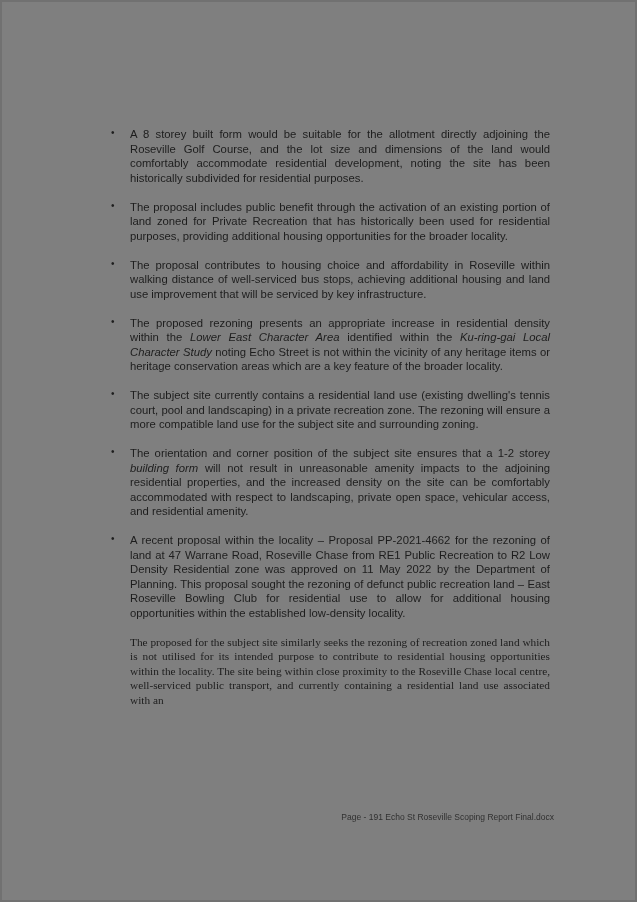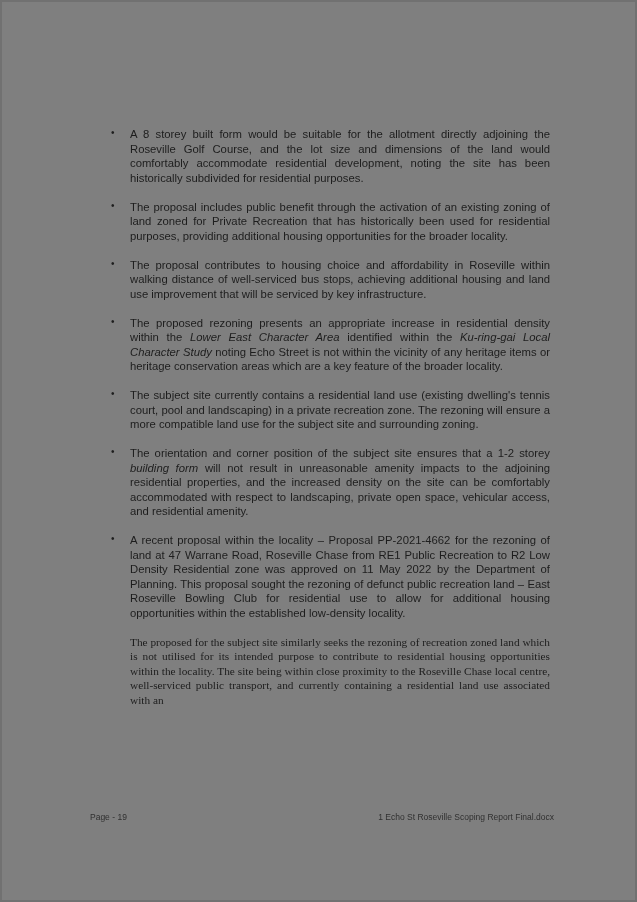--- a/index.html
+++ b/index.html
@@ -46,37 +46,36 @@
     text-align: justify;
     font-family: Liberation Serif, serif;
   }
   em { font-style: italic; }
   .footer {
     position: absolute;
     left: 90px;
     top: 812px;
     width: 464px;
     display: flex;
-    justify-content: space-between;
+    justify-content: flex-end;
     align-items: baseline;
     font-size: 8.5px;
     line-height: 10px;
     color: #303030;
-    gap: 40px;
   }
 </style>
 </head>
 <body>
 
 <div class="page">
 
   <div class="content">
     <ul class="bullets">
         <li><span class="bullet-marker">•</span><span><span>A 8 storey built form would be suitable for the allotment directly adjoining the Roseville Golf Course, and the lot size and dimensions of the land would comfortably accommodate residential development, noting the site has been historically subdivided for residential purposes.</span></span></li>
-        <li><span class="bullet-marker">•</span><span><span>The proposal includes public benefit through the activation of an existing zoning of land zoned for Private Recreation that has historically been used for residential purposes, providing additional housing opportunities for the broader locality.</span></span></li>
+        <li><span class="bullet-marker">•</span><span><span>The proposal includes public benefit through the activation of an existing portion of land zoned for Private Recreation that has historically been used for residential purposes, providing additional housing opportunities for the broader locality.</span></span></li>
         <li><span class="bullet-marker">•</span><span><span>The proposal contributes to housing choice and affordability in Roseville within walking distance of well-serviced bus stops, achieving additional housing and land use improvement that will be serviced by key infrastructure.</span></span></li>
         <li><span class="bullet-marker">•</span><span><span>The proposed rezoning presents an appropriate increase in residential density within the </span><em>Lower East Character Area</em><span> identified within the </span><em>Ku-ring-gai Local Character Study</em><span> noting Echo Street is not within the vicinity of any heritage items or heritage conservation areas which are a key feature of the broader locality.</span></span></li>
         <li><span class="bullet-marker">•</span><span><span>The subject site currently contains a residential land use (existing dwelling's tennis court, pool and landscaping) in a private recreation zone. The rezoning will ensure a more compatible land use for the subject site and surrounding zoning.</span></span></li>
         <li><span class="bullet-marker">•</span><span><span>The orientation and corner position of the subject site ensures that a 1-2 storey </span><em>building form</em><span> will not result in unreasonable amenity impacts to the adjoining residential properties, and the increased density on the site can be comfortably accommodated with respect to landscaping, private open space, vehicular access, and residential amenity.</span></span></li>
         <li><span class="bullet-marker">•</span><span><span>A recent proposal within the locality – Proposal PP-2021-4662 for the rezoning of land at 47 Warrane Road, Roseville Chase from RE1 Public Recreation to R2 Low Density Residential zone was approved on 11 May 2022 by the Department of Planning. This proposal sought the rezoning of defunct public recreation land – East Roseville Bowling Club for residential use to allow for additional housing opportunities within the established low-density locality.</span></span></li>
       </ul>
     <p class="closing">The proposed for the subject site similarly seeks the rezoning of recreation zoned land which is not utilised for its intended purpose to contribute to residential housing opportunities within the locality. The site being within close proximity to the Roseville Chase local centre, well-serviced public transport, and currently containing a residential land use associated with an</p>
   </div>
 
   <div class="footer">

